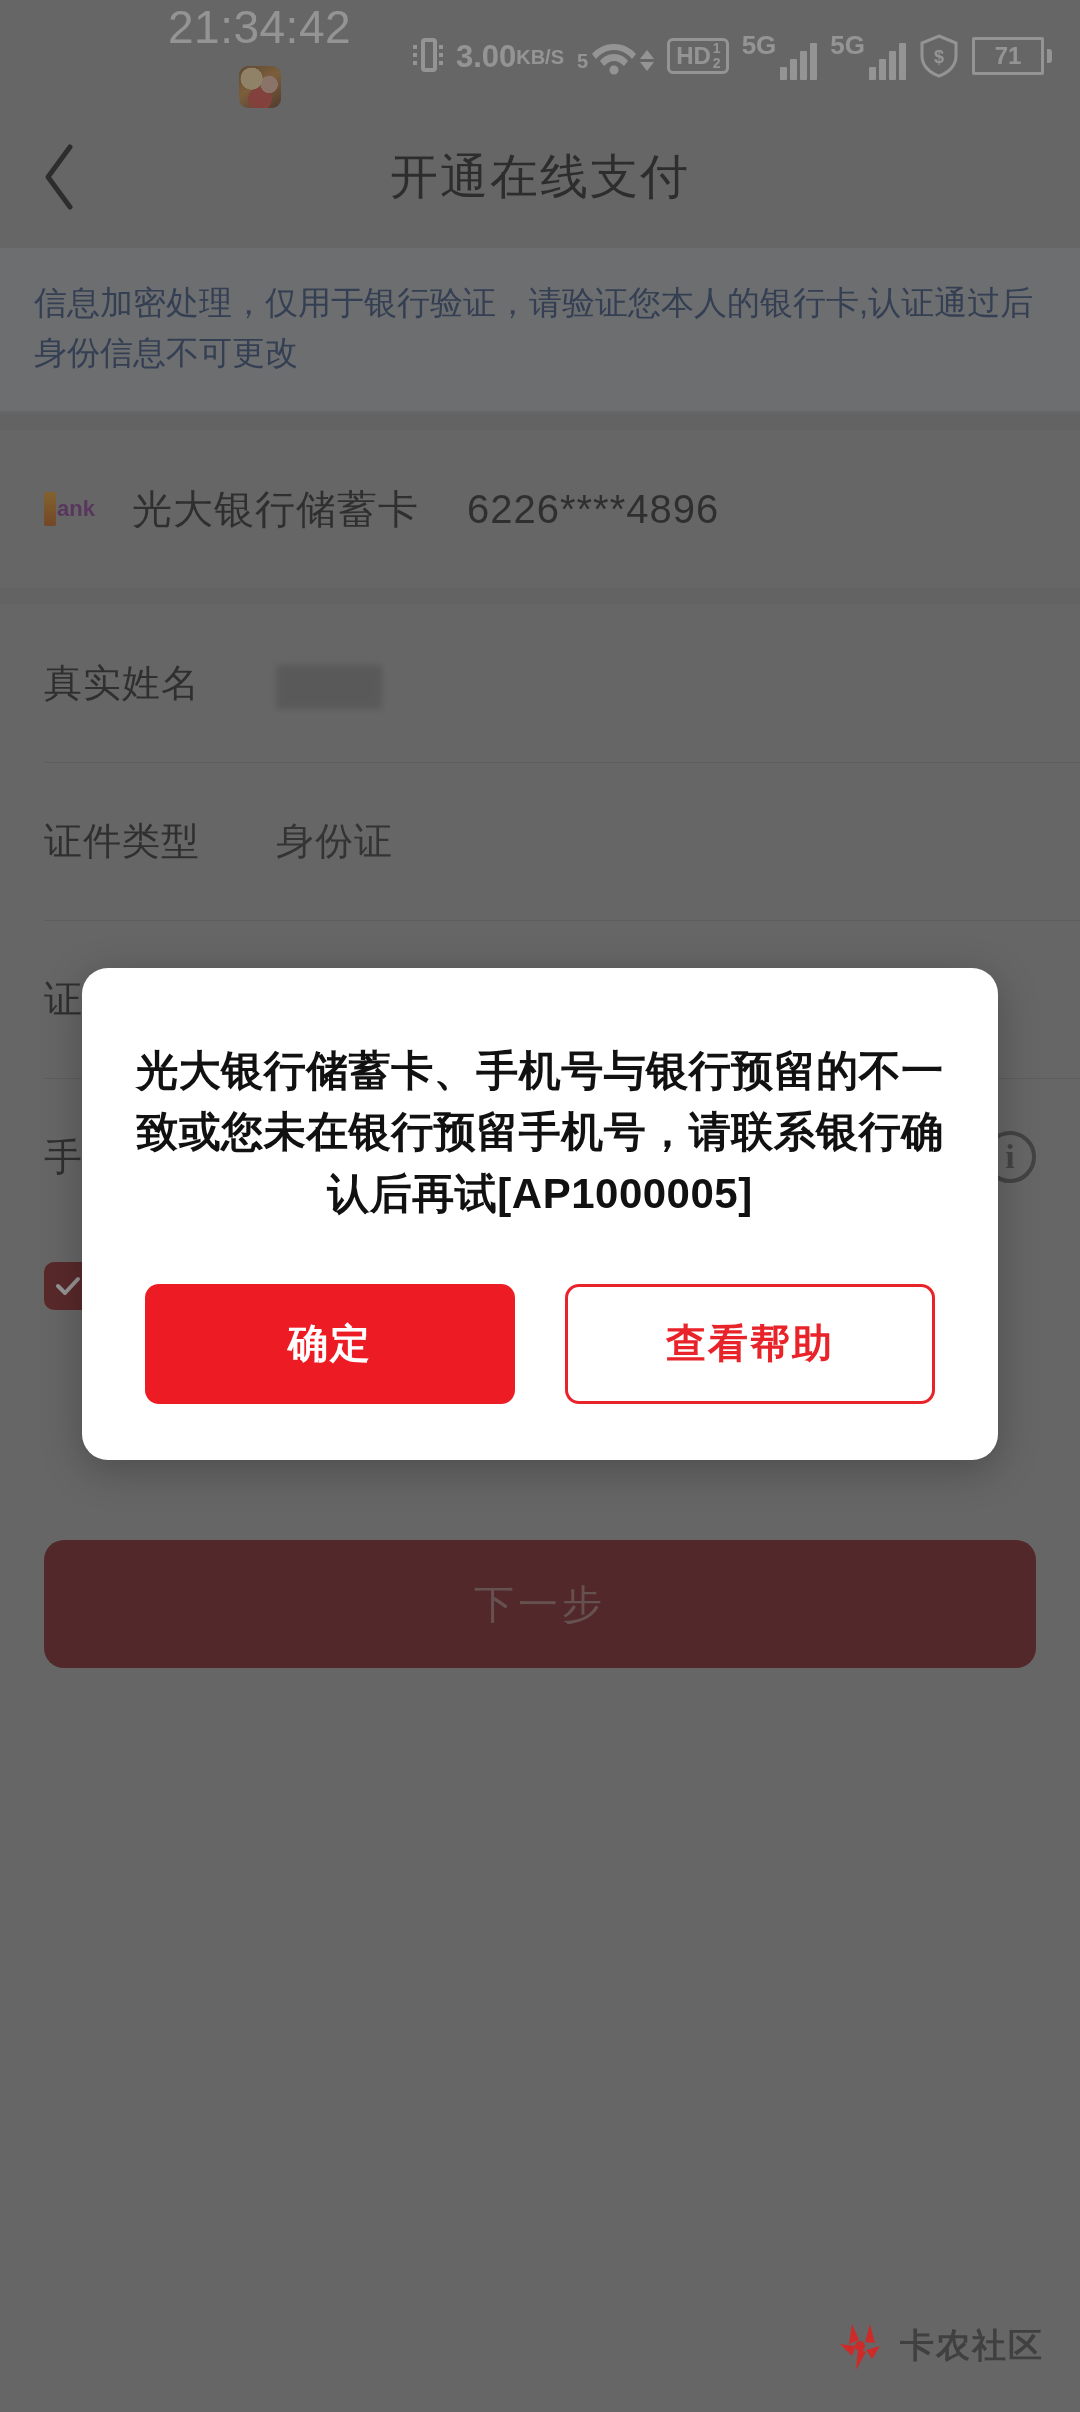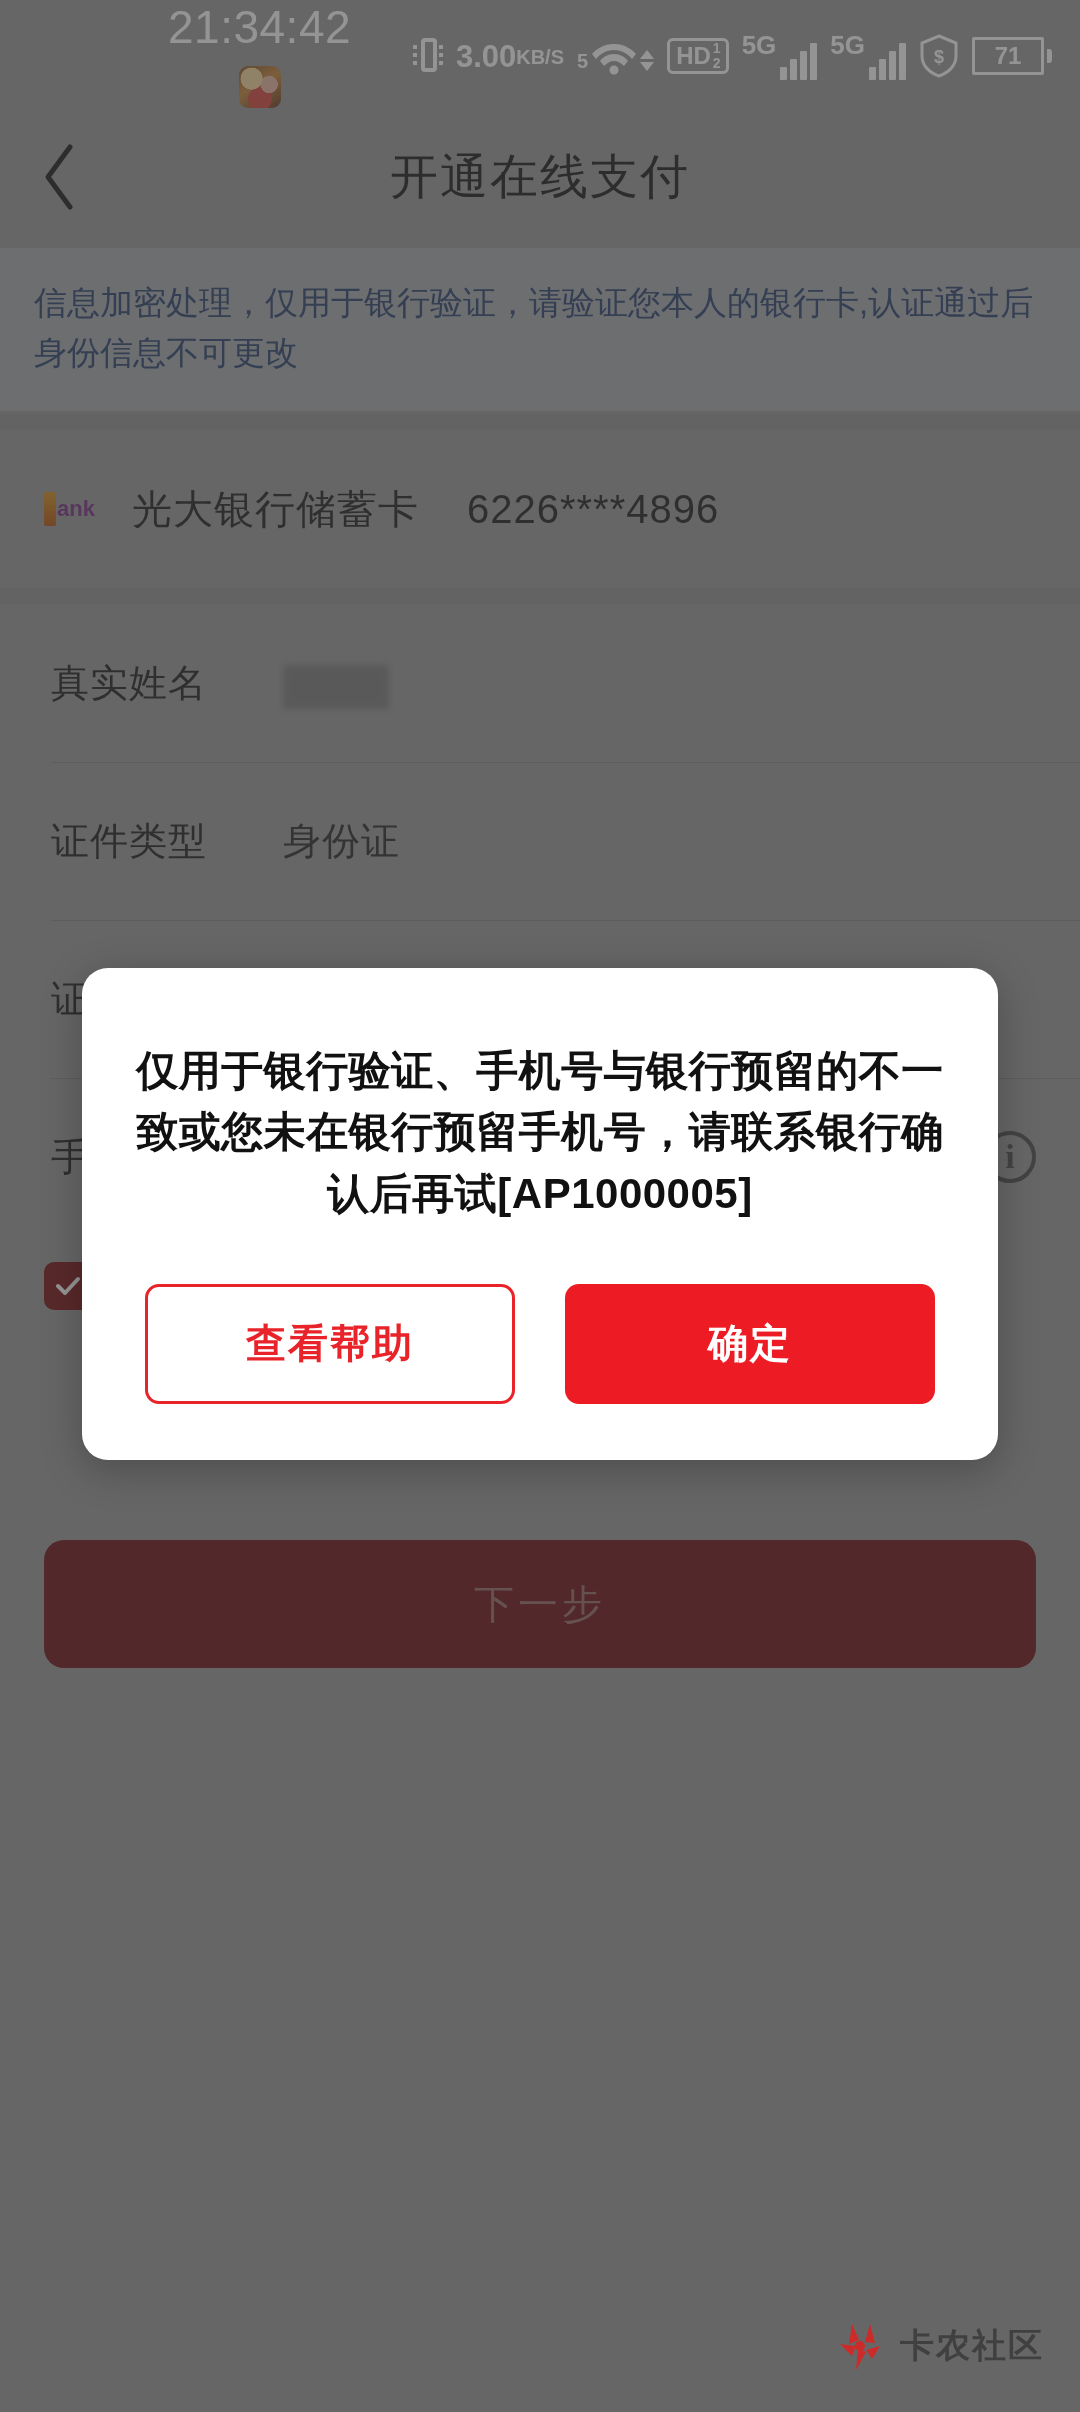--- a/index.html
+++ b/index.html
@@ -236,21 +236,20 @@
   .form {
     position: absolute;
     top: 604px; left: 0; right: 0;
   }
   .frow {
     height: 158px;
     display: flex;
     align-items: center;
     padding: 0 44px;
     position: relative;
-    margin-left: 7px;
   }
   .frow + .frow::before {
     content: "";
     position: absolute;
     top: 0; left: 44px; right: 0;
     height: 1px;
     background: rgba(0,0,0,0.13);
   }
   .flabel {
     font-size: 38px;
@@ -529,24 +528,24 @@
       <span class="agree-text"></span>
     </div>
 
     <button class="next-btn">下一步</button>
 
   </div>
 
   <div class="scrim"></div>
 
   <div class="dialog">
-    <div class="dialog-msg">仅用于银行验证、手机号与银行预留的不一致或您未在银行预留手机号，请联系银行确认后再试[AP1000005]</div>
+    <div class="dialog-msg">光大银行储蓄卡、手机号与银行预留的不一致或您未在银行预留手机号，请联系银行确认后再试[AP1000005]</div>
     <div class="dialog-actions">
+      <button class="dlg-btn solid">确定</button>
       <button class="dlg-btn ghost">查看帮助</button>
-      <button class="dlg-btn solid">确定</button>
     </div>
   </div>
 
   <div class="watermark">
     <svg class="wm-logo" viewBox="0 0 56 56">
       <path d="M20 6 L27 22 L17 26 Z" fill="#e02020"></path>
       <path d="M38 6 L33 24 L43 25 Z" fill="#e02020"></path>
       <path d="M8 26 L24 28 L20 38 Z" fill="#e02020"></path>
       <path d="M48 28 L34 32 L40 41 Z" fill="#e02020"></path>
       <path d="M26 30 L34 34 L24 52 Z" fill="#e02020"></path>

